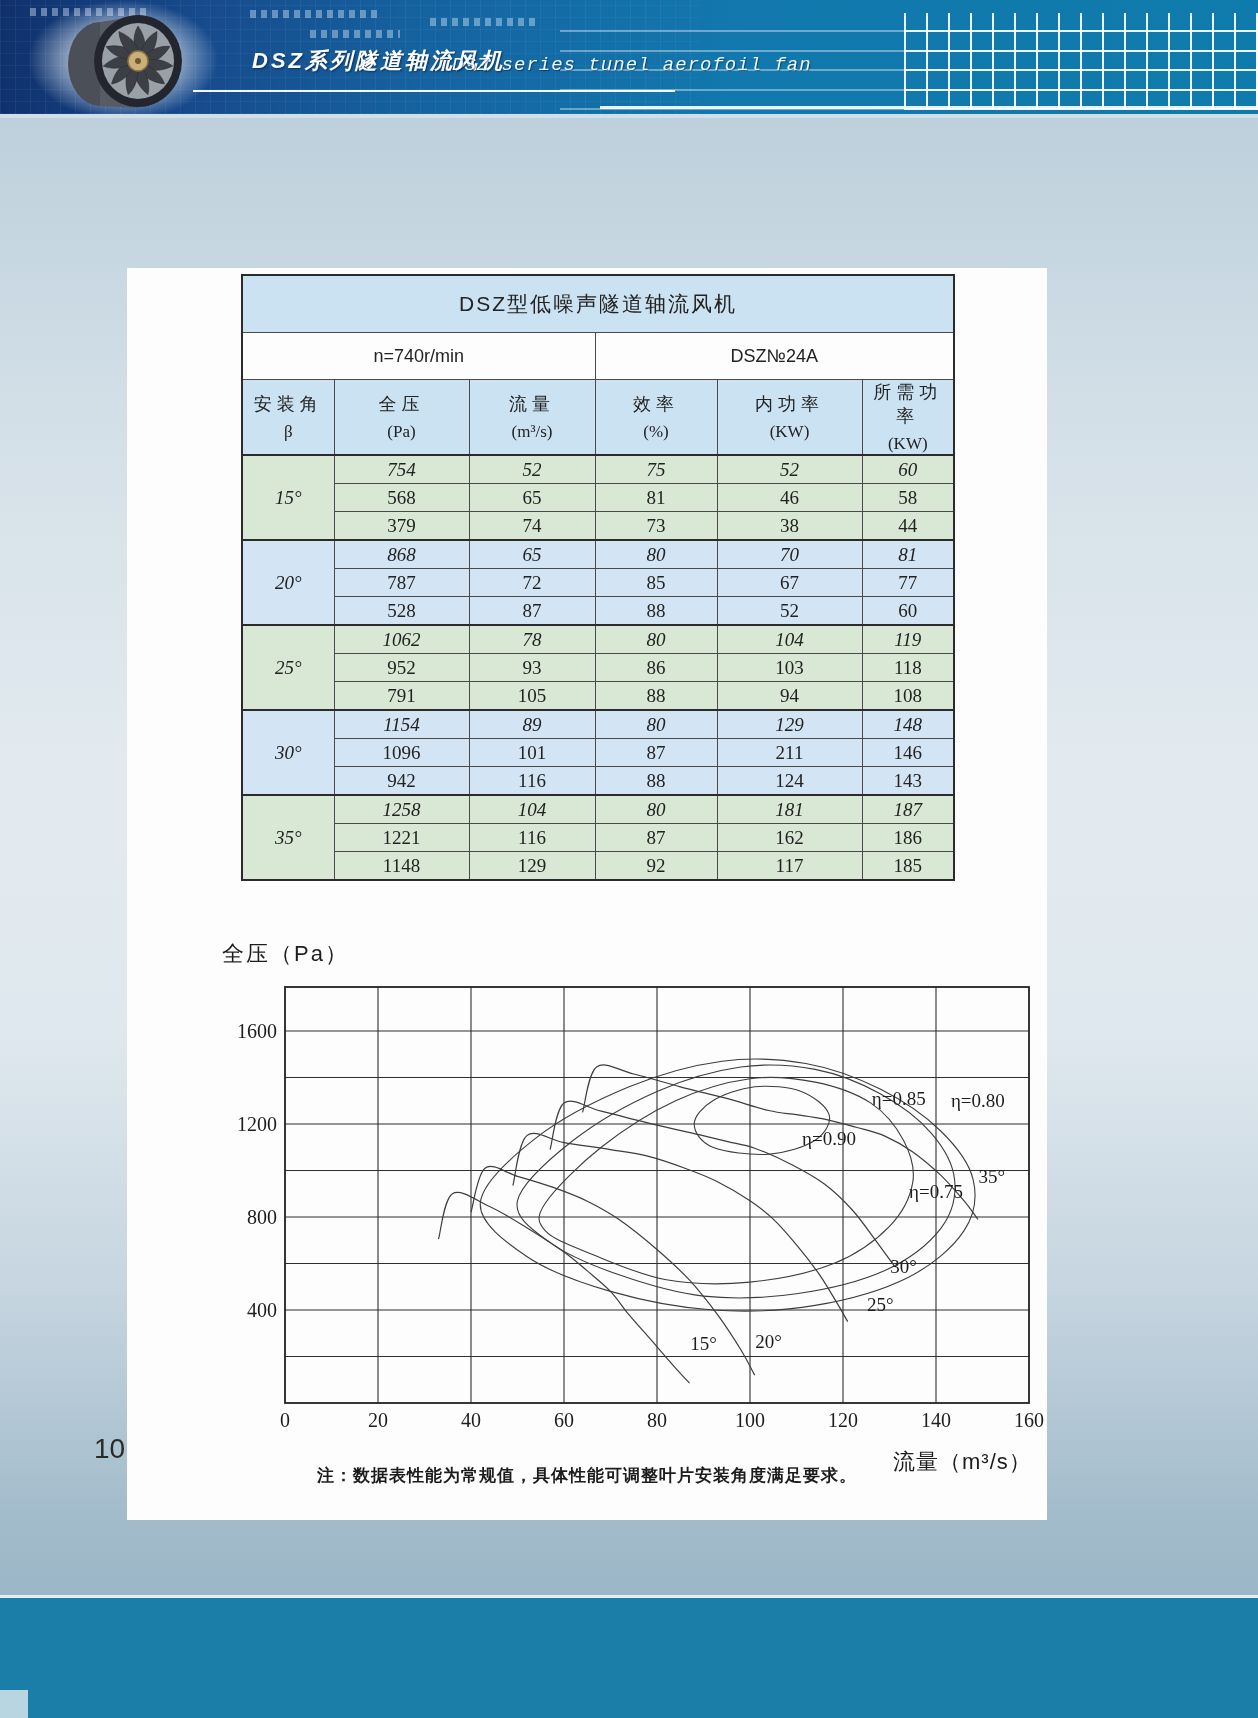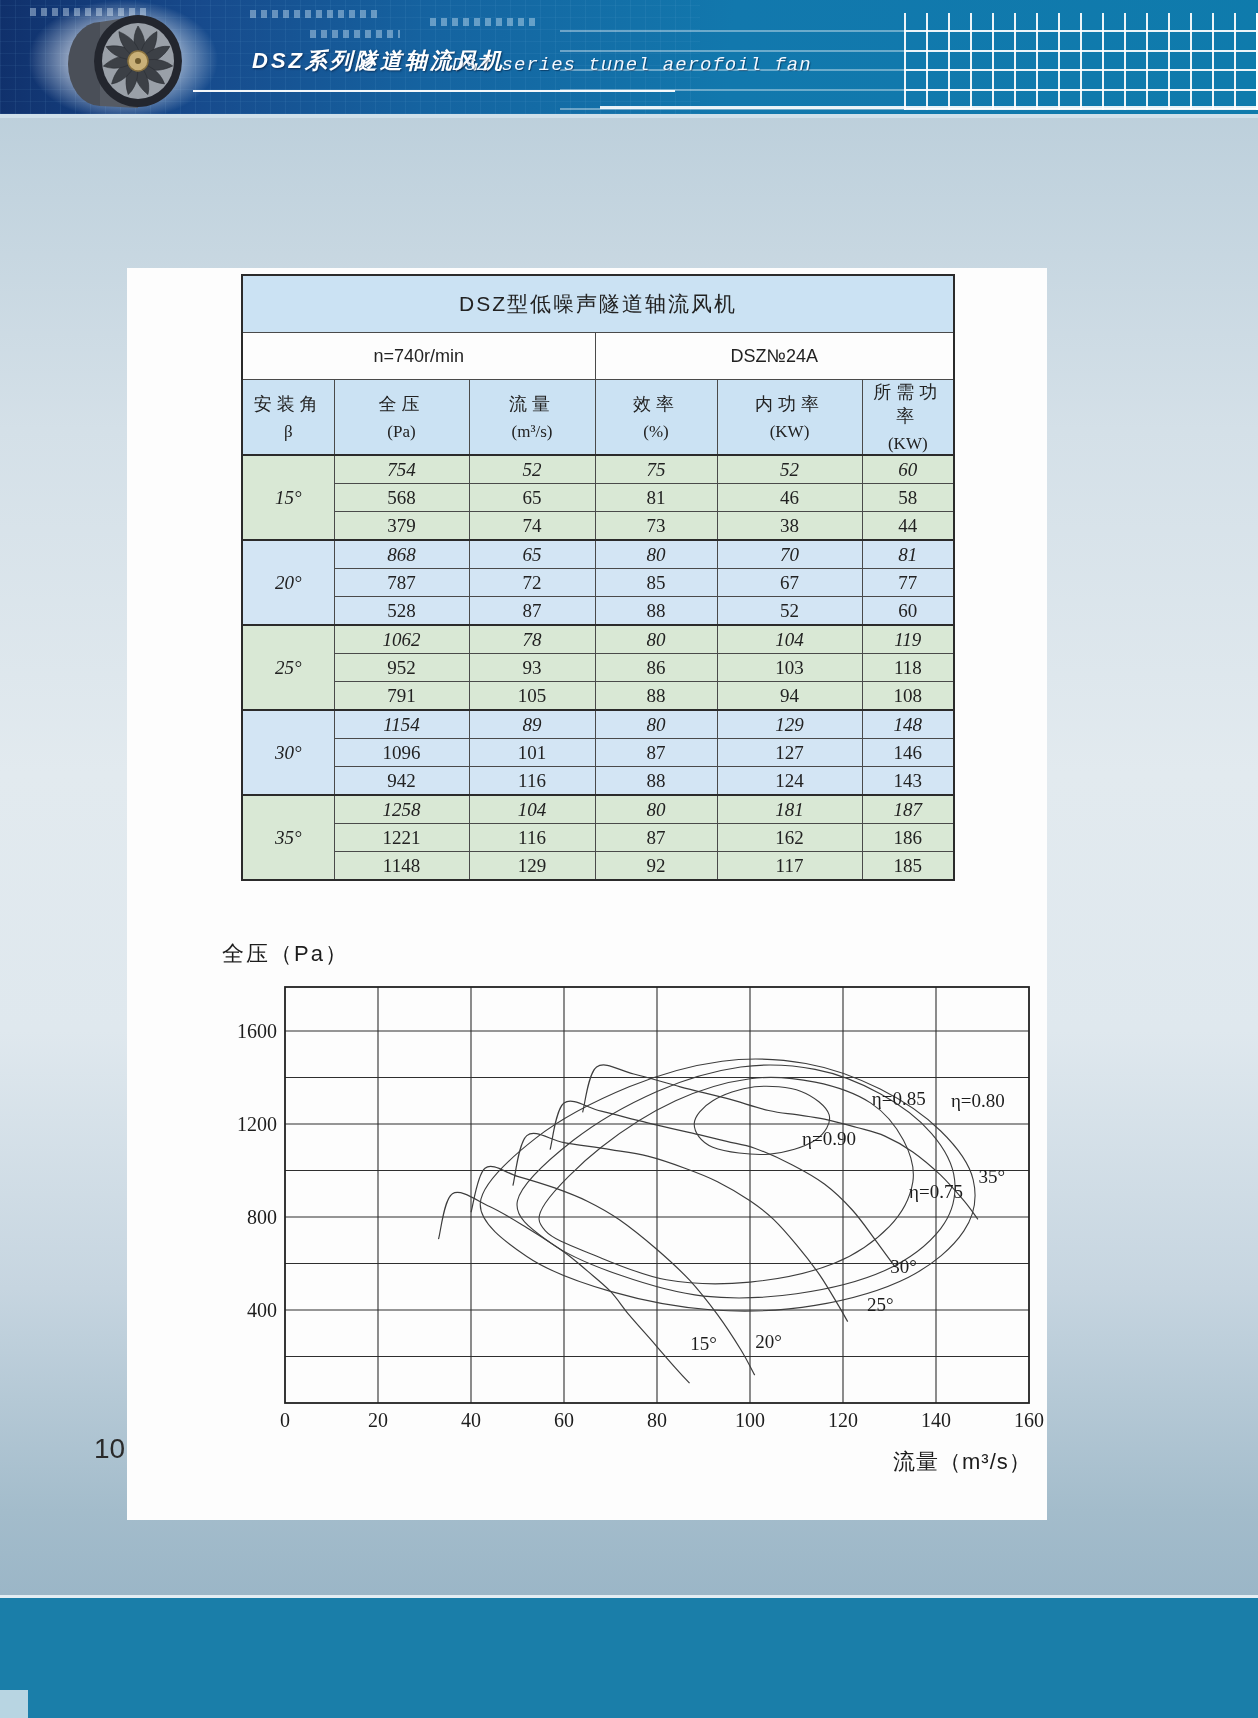--- a/index.html
+++ b/index.html
@@ -228,21 +228,21 @@
             <td class="num tint-blue">1154</td>
             <td class="num tint-blue">89</td>
             <td class="num tint-blue">80</td>
             <td class="num tint-blue">129</td>
             <td class="num tint-blue">148</td>
           </tr>
           <tr>
             <td class="num tint-blue">1096</td>
             <td class="num tint-blue">101</td>
             <td class="num tint-blue">87</td>
-            <td class="num tint-blue">127</td>
+            <td class="num tint-blue">211</td>
             <td class="num tint-blue">146</td>
           </tr>
           <tr>
             <td class="num tint-blue">942</td>
             <td class="num tint-blue">116</td>
             <td class="num tint-blue">88</td>
             <td class="num tint-blue">124</td>
             <td class="num tint-blue">143</td>
           </tr>
           <tr class="group-start">
@@ -316,18 +316,19 @@
       <text x="604.0500000000001" y="171.925" text-anchor="middle" class="clabel">η=0.90</text>
       <text x="711" y="224.935" text-anchor="middle" class="clabel">η=0.75</text>
       <text x="766.8000000000001" y="210.05499999999998" text-anchor="middle" class="clabel">35°</text>
       <text x="678.45" y="300.0325" text-anchor="middle" class="clabel">30°</text>
       <text x="655.2" y="337.93" text-anchor="middle" class="clabel">25°</text>
       <text x="478.50000000000006" y="376.99" text-anchor="middle" class="clabel">15°</text>
       <text x="543.6" y="374.8975" text-anchor="middle" class="clabel">20°</text>
     </svg>
   <div class="xaxis-label">流量（m³/s）</div>
 
+  <div class="note-line">注：数据表性能为常规值，具体性能可调整叶片安装角度满足要求。</div>
   <div class="page-num">10</div>
   <div class="footer-hairline"></div>
   <div class="footer-bar"></div>
   <div class="footer-corner"></div>
 
 </div>
 
 </body></html>

